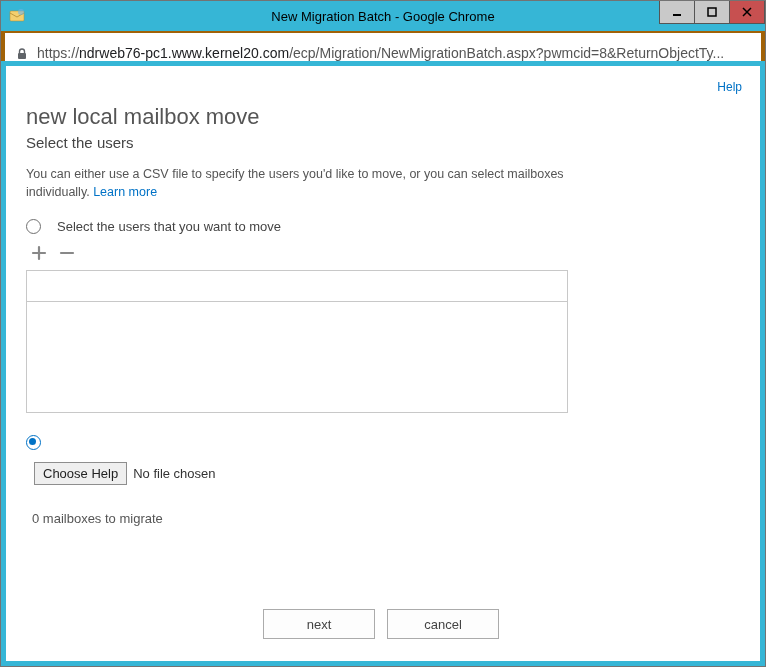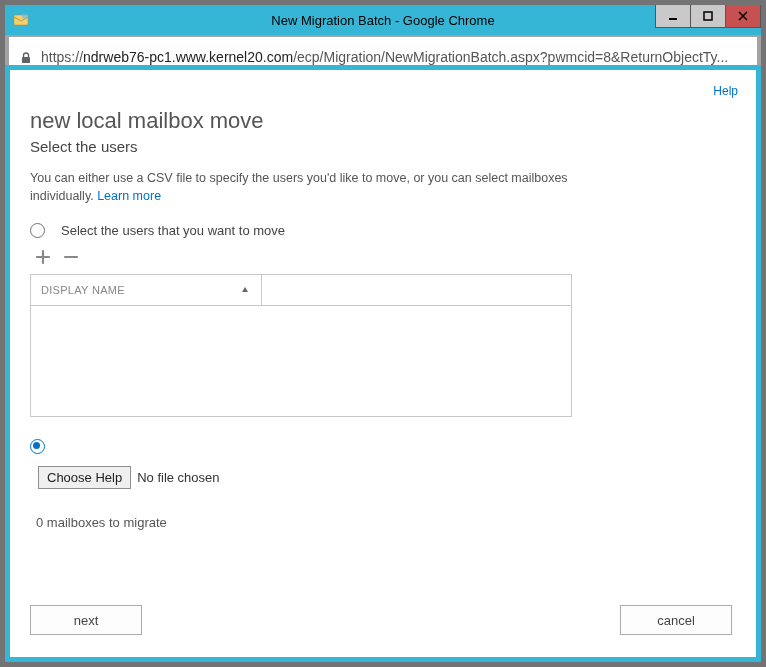--- a/index.html
+++ b/index.html
@@ -6,22 +6,22 @@
     margin: 0;
     padding: 0;
     font-family: "Segoe UI", Arial, sans-serif;
     font-size: 13px;
     background: #fff;
   }
   .window {
     width: 766px;
     height: 667px;
     box-sizing: border-box;
-    border: 5px solid #737373;
-    background: #a3a3a3;
+    border: 1px solid #737373;
+    background: #a16207;
     display: flex;
     flex-direction: column;
   }
   
   .titlebar {
     height: 30px;
     background: #36b6d6;
     display: flex;
     align-items: center;
     position: relative;
@@ -244,21 +244,21 @@
   .status {
     margin-top: 26px;
     color: #555;
     font-size: 13px;
     margin-left: 6px;
   }
 
   .footer {
     margin-top: auto;
     display: flex;
-    justify-content: space-between;
+    justify-content: center;
     gap: 12px;
     padding: 6px 4px 10px 0;
   }
   .wiz-btn {
     min-width: 110px;
     height: 28px;
     border: 1px solid #ababab;
     background: #fdfdfd;
     color: #444;
     font-size: 13px;
@@ -338,28 +338,20 @@
         </span>
         <span class="tool-btn">
           <svg width="16" height="16" viewBox="0 0 16 16">
               <path d="M2 8 H14" stroke="#888" stroke-width="2.2" stroke-linecap="round"></path>
             </svg>
         </span>
       </div>
 
       <div class="grid">
         <div class="grid-header">
-          <div class="gh-cell name">
-            <span>DISPLAY NAME</span>
-            <span class="sort-ind">
-              <svg width="8" height="8" viewBox="0 0 8 8">
-                  <path d="M4 1 L7 6 L1 6 Z" fill="#666"></path>
-                </svg>
-            </span>
-          </div>
         </div>
         <div class="grid-body"></div>
       </div>
 
       <div class="option-row option2">
         <span class="radio checked"></span>
       </div>
 
       <div class="file-row">
         <span class="choose-btn">Choose Help</span>

